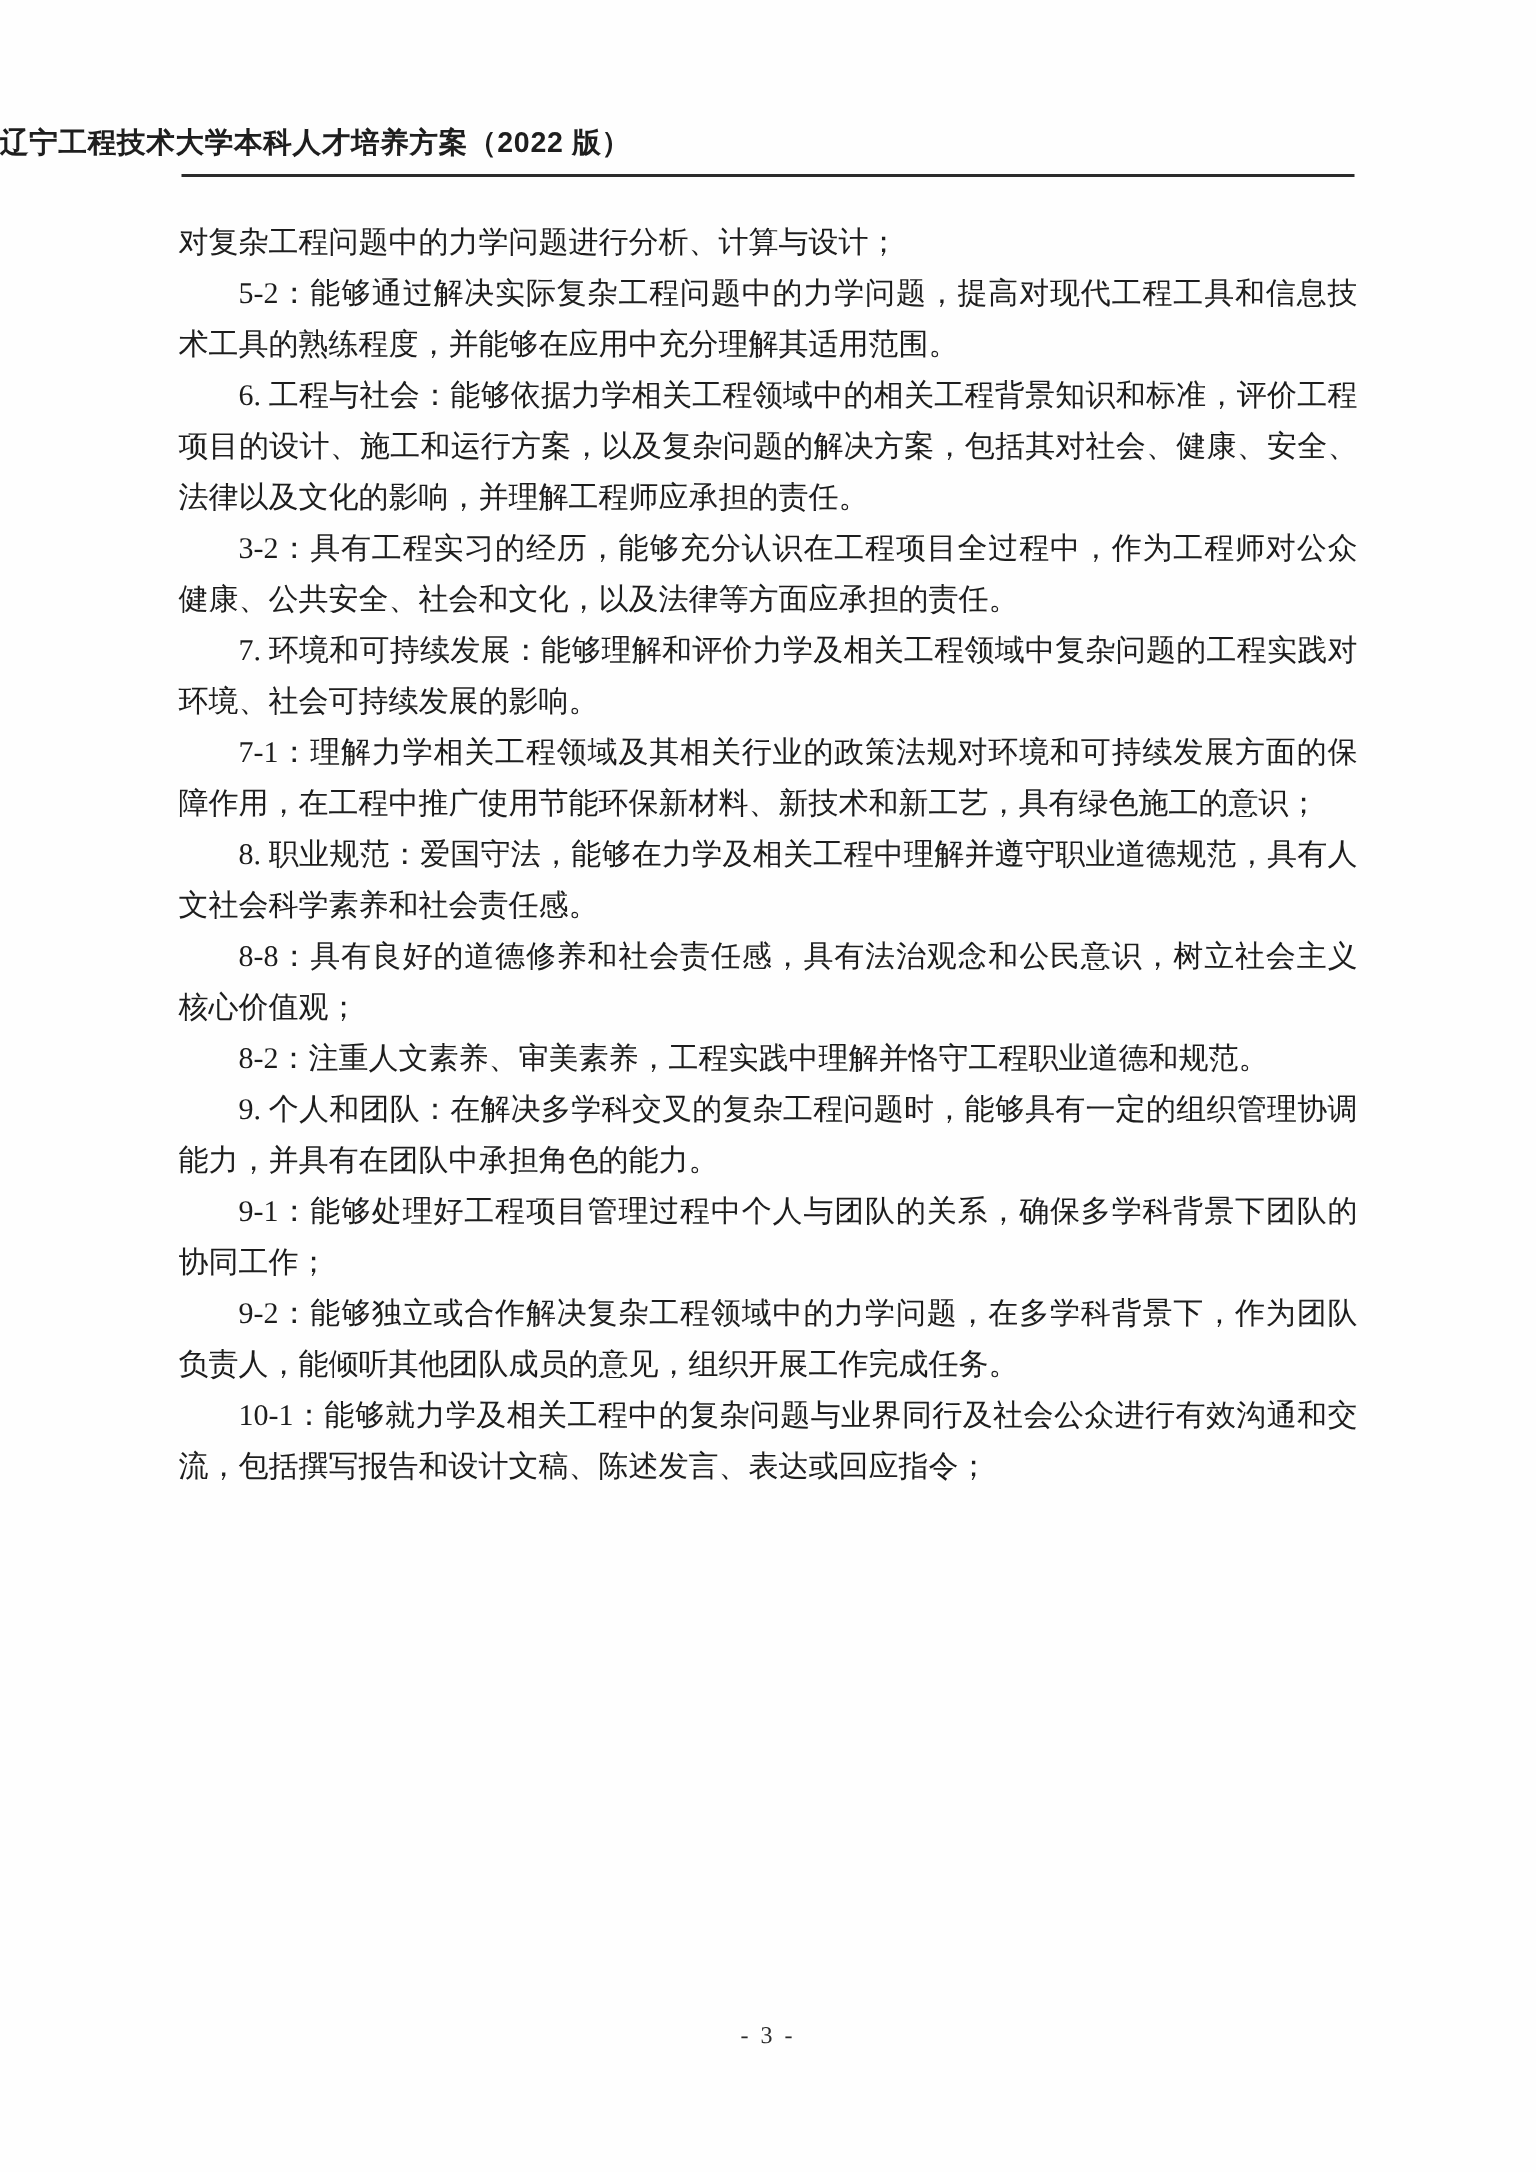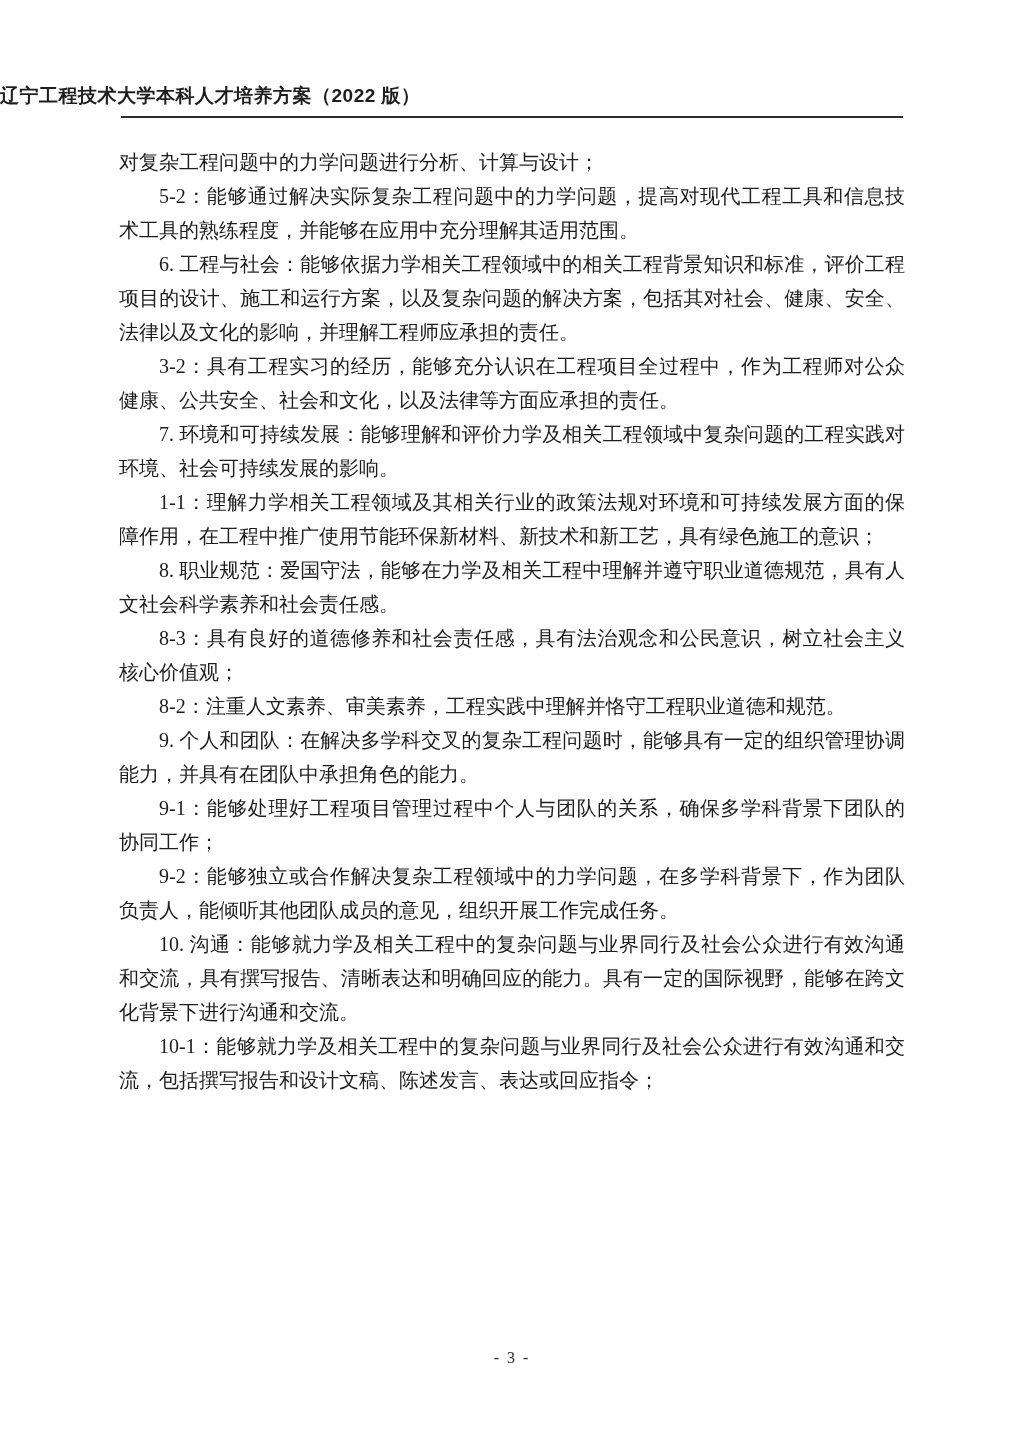--- a/index.html
+++ b/index.html
@@ -73,28 +73,27 @@
     <div class="header-title">辽宁工程技术大学本科人才培养方案（2022 版）</div>
     <div class="header-rule"></div>
   </header>
 
   <main class="content">
     <p class="flush">对复杂工程问题中的力学问题进行分析、计算与设计；</p>
     <p>5-2：能够通过解决实际复杂工程问题中的力学问题，提高对现代工程工具和信息技术工具的熟练程度，并能够在应用中充分理解其适用范围。</p>
     <p>6. 工程与社会：能够依据力学相关工程领域中的相关工程背景知识和标准，评价工程项目的设计、施工和运行方案，以及复杂问题的解决方案，包括其对社会、健康、安全、法律以及文化的影响，并理解工程师应承担的责任。</p>
     <p>3-2：具有工程实习的经历，能够充分认识在工程项目全过程中，作为工程师对公众健康、公共安全、社会和文化，以及法律等方面应承担的责任。</p>
     <p>7. 环境和可持续发展：能够理解和评价力学及相关工程领域中复杂问题的工程实践对环境、社会可持续发展的影响。</p>
-    <p>1-1：理解力学相关工程领域及其相关行业的政策法规对环境和可持续发展方面的保障作用，在工程中推广使用节能环保新材料、新技术和新工艺，具有绿色施工的意识；</p>
+    <p>7-1：理解力学相关工程领域及其相关行业的政策法规对环境和可持续发展方面的保障作用，在工程中推广使用节能环保新材料、新技术和新工艺，具有绿色施工的意识；</p>
     <p>8. 职业规范：爱国守法，能够在力学及相关工程中理解并遵守职业道德规范，具有人文社会科学素养和社会责任感。</p>
-    <p>8-3：具有良好的道德修养和社会责任感，具有法治观念和公民意识，树立社会主义核心价值观；</p>
+    <p>8-8：具有良好的道德修养和社会责任感，具有法治观念和公民意识，树立社会主义核心价值观；</p>
     <p>8-2：注重人文素养、审美素养，工程实践中理解并恪守工程职业道德和规范。</p>
     <p>9. 个人和团队：在解决多学科交叉的复杂工程问题时，能够具有一定的组织管理协调能力，并具有在团队中承担角色的能力。</p>
     <p>9-1：能够处理好工程项目管理过程中个人与团队的关系，确保多学科背景下团队的协同工作；</p>
     <p>9-2：能够独立或合作解决复杂工程领域中的力学问题，在多学科背景下，作为团队负责人，能倾听其他团队成员的意见，组织开展工作完成任务。</p>
-    <p>10. 沟通：能够就力学及相关工程中的复杂问题与业界同行及社会公众进行有效沟通和交流，具有撰写报告、清晰表达和明确回应的能力。具有一定的国际视野，能够在跨文化背景下进行沟通和交流。</p>
     <p>10-1：能够就力学及相关工程中的复杂问题与业界同行及社会公众进行有效沟通和交流，包括撰写报告和设计文稿、陈述发言、表达或回应指令；</p>
   </main>
 
   <footer class="page-footer">
     <span class="page-number">- 3 -</span>
   </footer>
 
 </div>
 
 </body></html>

